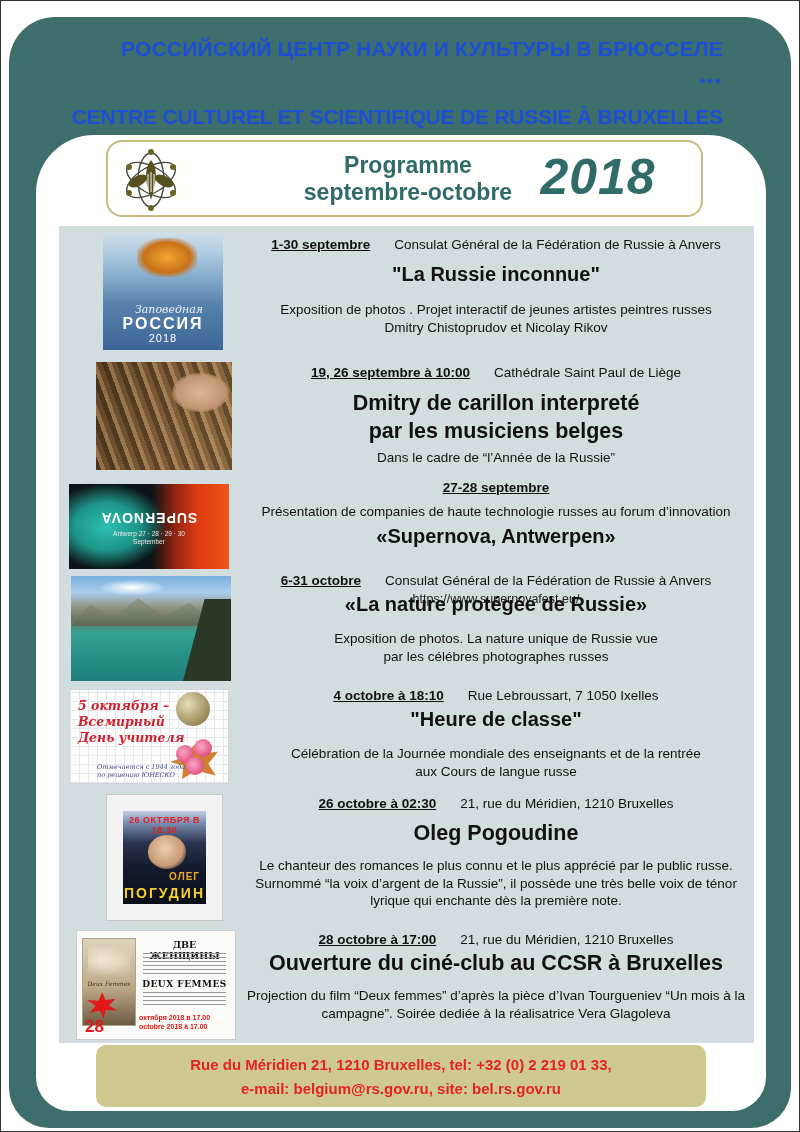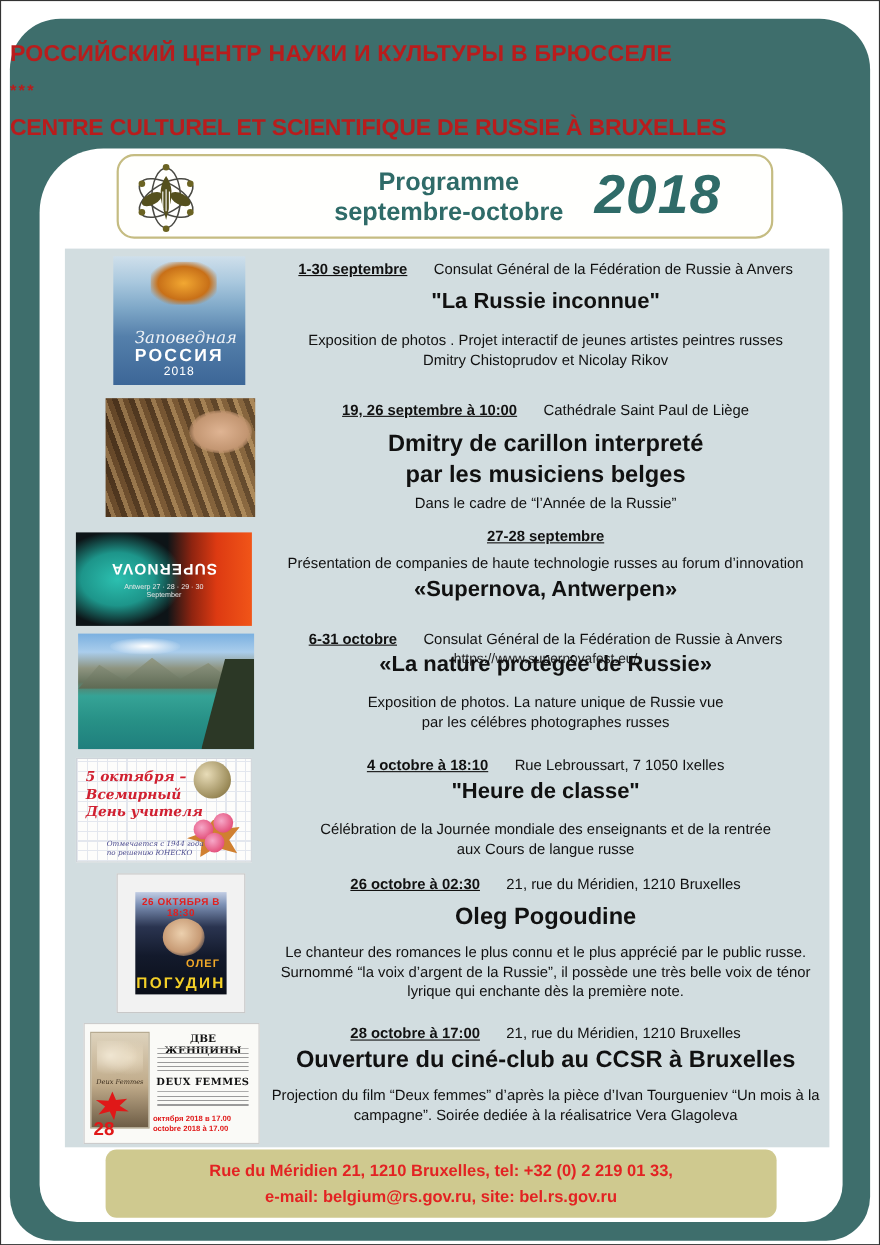--- a/index.html
+++ b/index.html
@@ -1,20 +1,20 @@
 <!DOCTYPE html>
 <html><head>
 <meta charset="utf-8">
 <style>
   html,body{margin:0;padding:0;background:#ffffff;}
   .page{position:relative;width:800px;height:1132px;background:#ffffff;border:1px solid #333;
         box-sizing:border-box;overflow:hidden;font-family:"Liberation Sans",sans-serif;}
   .teal{position:absolute;left:8px;top:16px;width:782px;height:1111px;background:#3e6e6c;
         border-radius:46px 46px 40px 40px;}
-  .hdr{position:absolute;left:8px;top:36px;width:714px;text-align:left;color:#b91c1c;}
+  .hdr{position:absolute;left:8px;top:36px;width:714px;text-align:right;color:#1d4ed8;}
   .hdr-ru{font-size:21px;font-weight:bold;letter-spacing:.2px;}
   .hdr-stars{font-size:15px;font-weight:bold;margin-top:13px;letter-spacing:2px;}
   .hdr-fr{font-size:21px;font-weight:bold;margin-top:14px;letter-spacing:-.2px;}
   .panel{position:absolute;left:35px;top:134px;width:730px;height:976px;background:#ffffff;
          border-radius:58px 58px 34px 34px;}
   .progbox{position:absolute;left:105px;top:139px;width:597px;height:77px;background:#fffffd;
            border:2px solid #c5bc82;border-radius:16px;box-sizing:border-box;}
   .emblem{position:absolute;left:14px;top:6px;}
   .progtitle{position:absolute;left:150px;top:10px;width:300px;text-align:center;color:#2f6b68;
              font-size:23px;font-weight:bold;line-height:27px;white-space:pre-line;}
@@ -29,21 +29,21 @@
   .edesc{position:absolute;left:225px;width:540px;text-align:center;font-size:13.5px;color:#111;
          line-height:17.5px;white-space:pre-line;}
   .eurl{position:absolute;left:225px;width:540px;text-align:center;font-size:12.5px;color:#222;margin-top:38px;}
   .thumb{position:absolute;overflow:hidden;}
   
   .t1{left:102px;top:232px;width:120px;height:117px;
       background:linear-gradient(180deg,#cfdfeb 0%,#a9c8de 20%,#7fa8c8 40%,#5580ab 62%,#3c6697 100%);}
   .t1 .rock{position:absolute;left:28%;top:4%;width:50%;height:34%;
       background:radial-gradient(ellipse at center,#f2a832 0%,#c87018 55%,rgba(200,112,24,0) 78%);}
   .t1 .cap{position:absolute;left:0;right:0;bottom:6px;text-align:center;color:#fff;}
-  .t1 .scr{font-family:"DejaVu Serif",serif;font-style:italic;font-size:15px;opacity:.9;padding-left:12px;}
+  .t1 .scr{font-family:"DejaVu Serif",serif;font-style:italic;font-size:11px;opacity:.9;padding-left:12px;}
   .t1 .nm{font-size:16px;font-weight:bold;letter-spacing:2px;line-height:16px;}
   .t1 .yr{font-size:11px;letter-spacing:1px;}
   
   .t2{left:95px;top:361px;width:136px;height:108px;
       background:linear-gradient(100deg,#5e4226 0%,#7c5c38 45%,#8f6f46 100%);}
   .t2 .batons{position:absolute;inset:0;
       background:repeating-linear-gradient(70deg,rgba(30,15,5,.35) 0 5px,rgba(230,190,130,.35) 5px 9px,rgba(120,80,40,.15) 9px 14px);}
   .t2 .hand{position:absolute;right:2%;top:10%;width:42%;height:36%;border-radius:50%;
       background:radial-gradient(ellipse at center,#dfb493 0%,#c39672 60%,rgba(195,150,114,0) 80%);}
   

